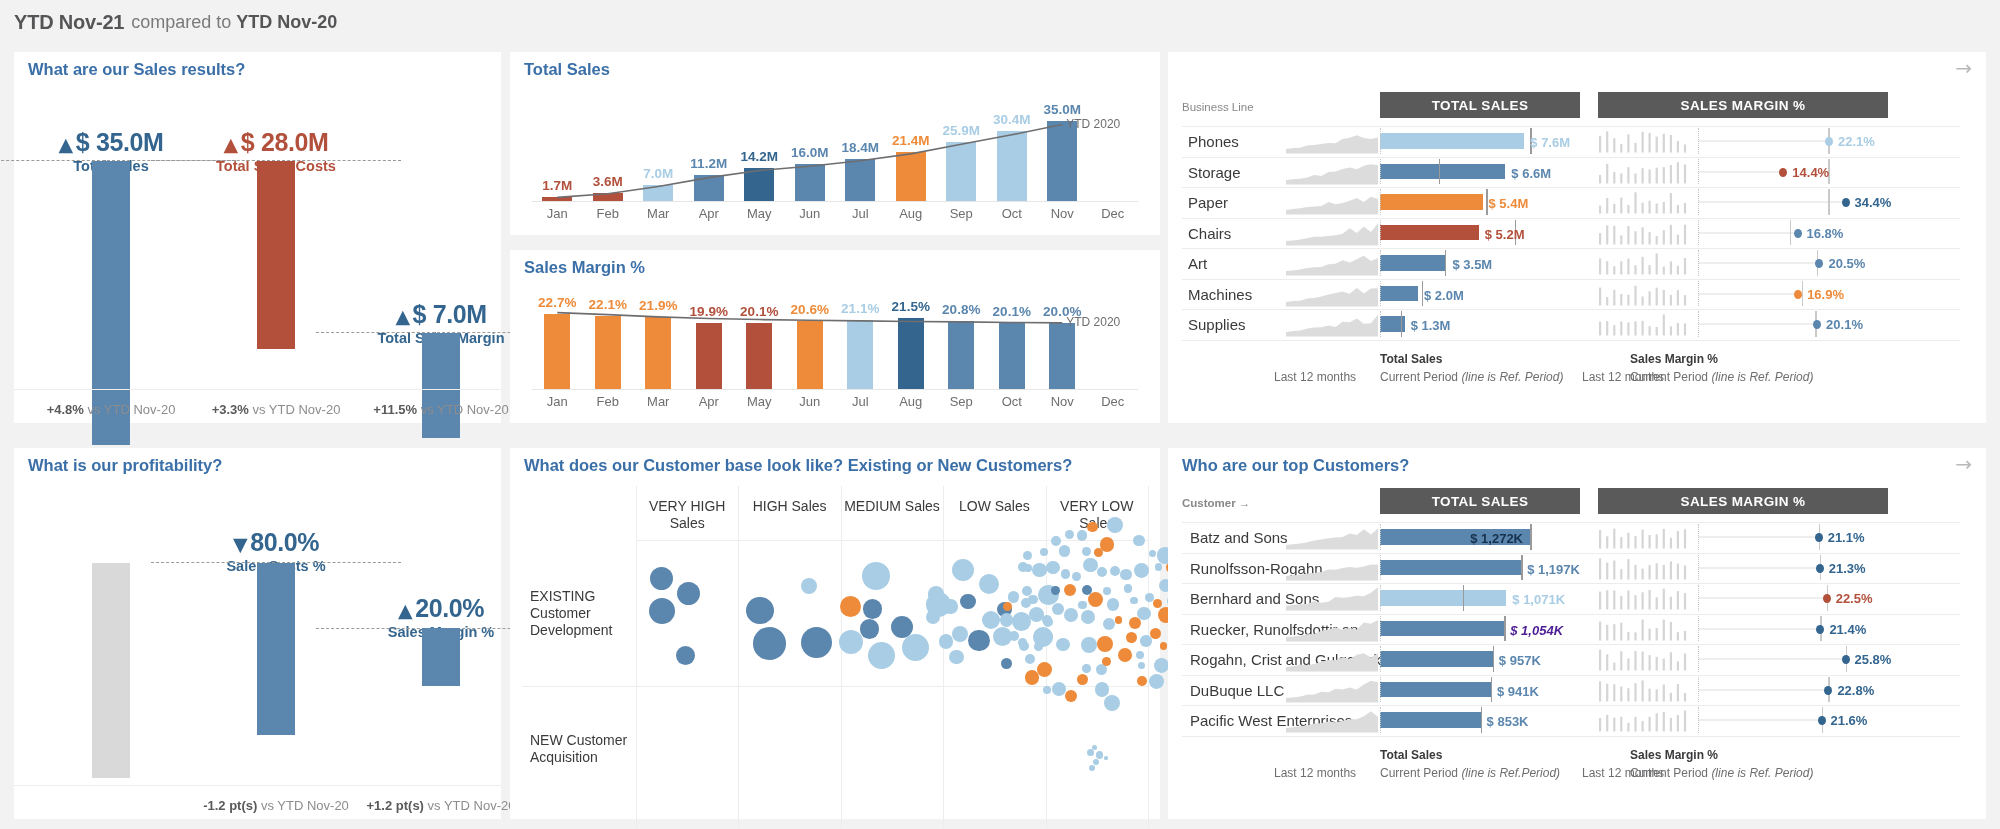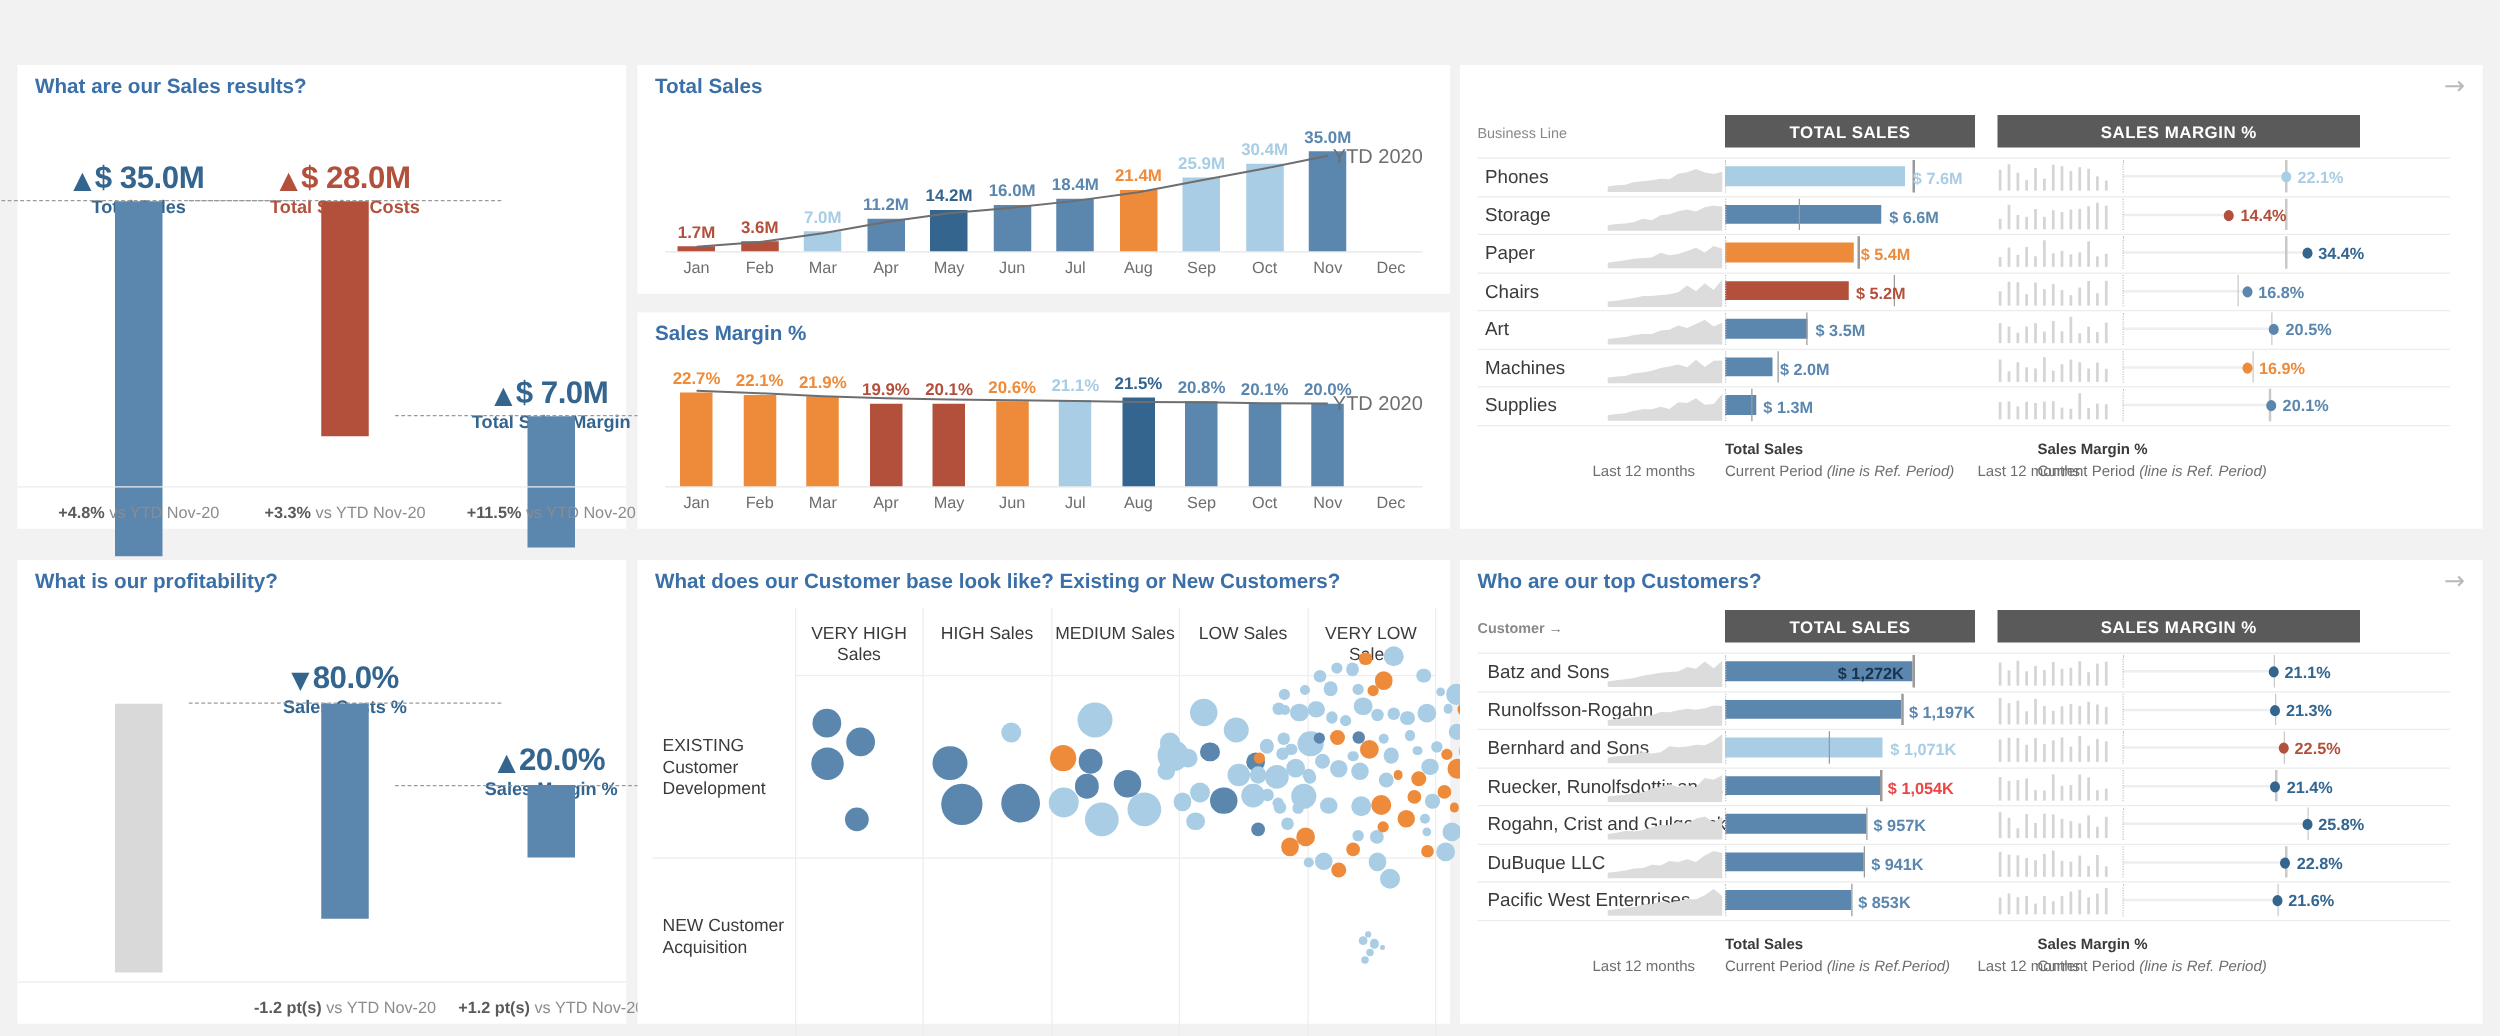--- a/index.html
+++ b/index.html
@@ -45,21 +45,21 @@
   .bar { position: absolute; }
   .fn { position: absolute; font-size: 13px; color: #8c8c8e; white-space: nowrap; }
   .fn b { color: #5a5a5c; font-weight: bold; }
 
   
   .colchart { position: absolute; }
   .colbar { position: absolute; bottom: 0; }
   .collab { position: absolute; font-size: 13.5px; font-weight: bold; white-space: nowrap; text-align: center; }
   .cattick { position: absolute; font-size: 13px; color: #6e6e70; text-align: center; }
   .axisline { position: absolute; border-top: 1px solid #e6e6e6; }
-  .refbadge { position: absolute; font-size: 16px; color: #6e6e70; white-space: nowrap; }
+  .refbadge { position: absolute; font-size: 12px; color: #6e6e70; white-space: nowrap; }
 
   
   .tbl { position: absolute; }
   .colhead {
     position: absolute; background: #5a5a5a; color: #ffffff;
     font-size: 13.5px; font-weight: bold; letter-spacing: .4px;
     display: flex; align-items: center; justify-content: center;
   }
   .dimhead { position: absolute; font-size: 11.5px; color: #88888a; white-space: nowrap; }
   .rowline { position: absolute; border-top: 1px solid #ececec; }
@@ -82,20 +82,24 @@
   .mtx-row-head { position: absolute; font-size: 14px; color: #3a3a3c; line-height: 17px; }
   .vline { position: absolute; width: 1px; background: #ededed; }
   .hline { position: absolute; height: 1px; background: #ededed; }
   .circ { position: absolute; border-radius: 50%; }
 </style>
 </head>
 <body>
 
 <div class="app">
 
+  <div class="header">
+    <span class="h-bold">YTD Nov-21</span>
+    <span class="h-norm"><span>compared to</span> <b>YTD Nov-20</b></span>
+  </div>
 
   <div class="panel" id="p-sales" style="left:14px; top:52px; width:487px; height:371px;">
     <div class="panel-title">What are our Sales results?</div>
     <div id="p-sales-body">
         <div class="kpi c-blue" style="left:-13px; top:76px; width:220px;">
           <div class="val"><span class="tri">▲</span><span>$ 35.0M</span></div>
           <div class="lab">Total Sales</div>
         </div>
         <div class="zeroline" style="left:-28px; top:108px; width:250px;"></div>
         <div class="bar" style="left:78px; top:109px; width:38px; height:284px; background:#5b86ae;"></div>
@@ -707,21 +711,21 @@
         <div class="dot" style="left:654.6694624475791px; top:118px; width:8px; height:9px; background:#b2503c;"></div>
         <div class="dotlab" style="left:667.6694624475791px; top:115px; color:#b2503c;">22.5%</div>
         <div class="rowline" style="left:14px; top:137.5px; width:778px;"></div>
         <div class="rowlabel" style="left:22px; top:144.5px;">Ruecker, Runolfsdottir and ..</div>
         <svg width="92" height="26.5" style="position:absolute;left:118px;top:140.5px;">
           <polygon points="0.0,20.1 7.1,19.4 14.2,18.7 21.2,17.3 28.3,16.9 35.4,13.7 42.5,12.4 49.5,10.4 56.6,12.6 63.7,11.0 70.8,12.6 77.8,5.4 84.9,6.7 92.0,2.9 92,24.5 0,24.5" fill="#dcdcdc"></polygon>
         </svg>
         <div class="hbar" style="left:212px; top:144.5px; width:124.29245283018868px; height:15.5px; background:#5b86ae;"></div>
         <div class="refline" style="left:336.29245283018867px; top:139.5px; height:25.5px;"></div>
         <div class="reflinedot" style="left:212px; top:139.5px; height:25.5px; width:0;"></div>
-        <div class="hbarlab" style="left:342.29245283018867px; top:146.5px; color:#ef4444;">$ 1,054K</div>
+        <div class="hbarlab" style="left:342.29245283018867px; top:146.5px; color:#4c1d95;font-style:italic;">$ 1,054K</div>
         <svg width="92" height="24.5" style="position:absolute;left:430px;top:141.5px;">
           <rect x="1.0" y="3.6" width="2.2" height="18.9" fill="#d5d5d5"></rect>
           <rect x="8.1" y="6.8" width="2.2" height="15.7" fill="#d5d5d5"></rect>
           <rect x="15.2" y="6.1" width="2.2" height="16.4" fill="#d5d5d5"></rect>
           <rect x="22.2" y="4.7" width="2.2" height="17.8" fill="#d5d5d5"></rect>
           <rect x="29.3" y="14.1" width="2.2" height="8.4" fill="#d5d5d5"></rect>
           <rect x="36.4" y="14.4" width="2.2" height="8.1" fill="#d5d5d5"></rect>
           <rect x="43.5" y="1.5" width="2.2" height="21.0" fill="#d5d5d5"></rect>
           <rect x="50.5" y="10.6" width="2.2" height="11.9" fill="#d5d5d5"></rect>
           <rect x="57.6" y="10.0" width="2.2" height="12.5" fill="#d5d5d5"></rect>

